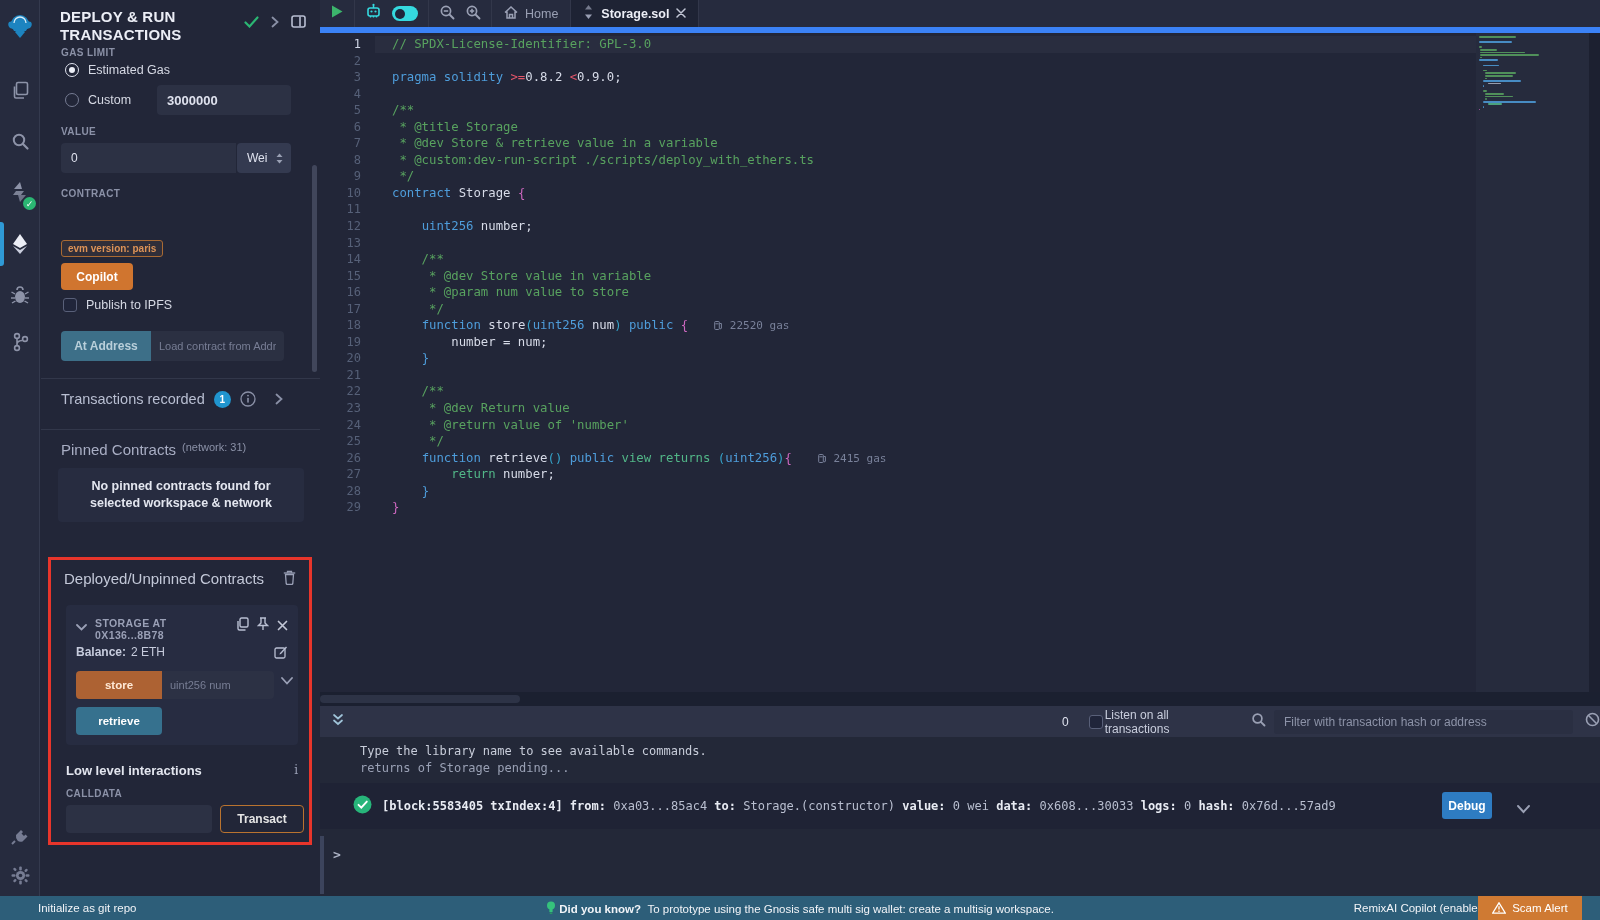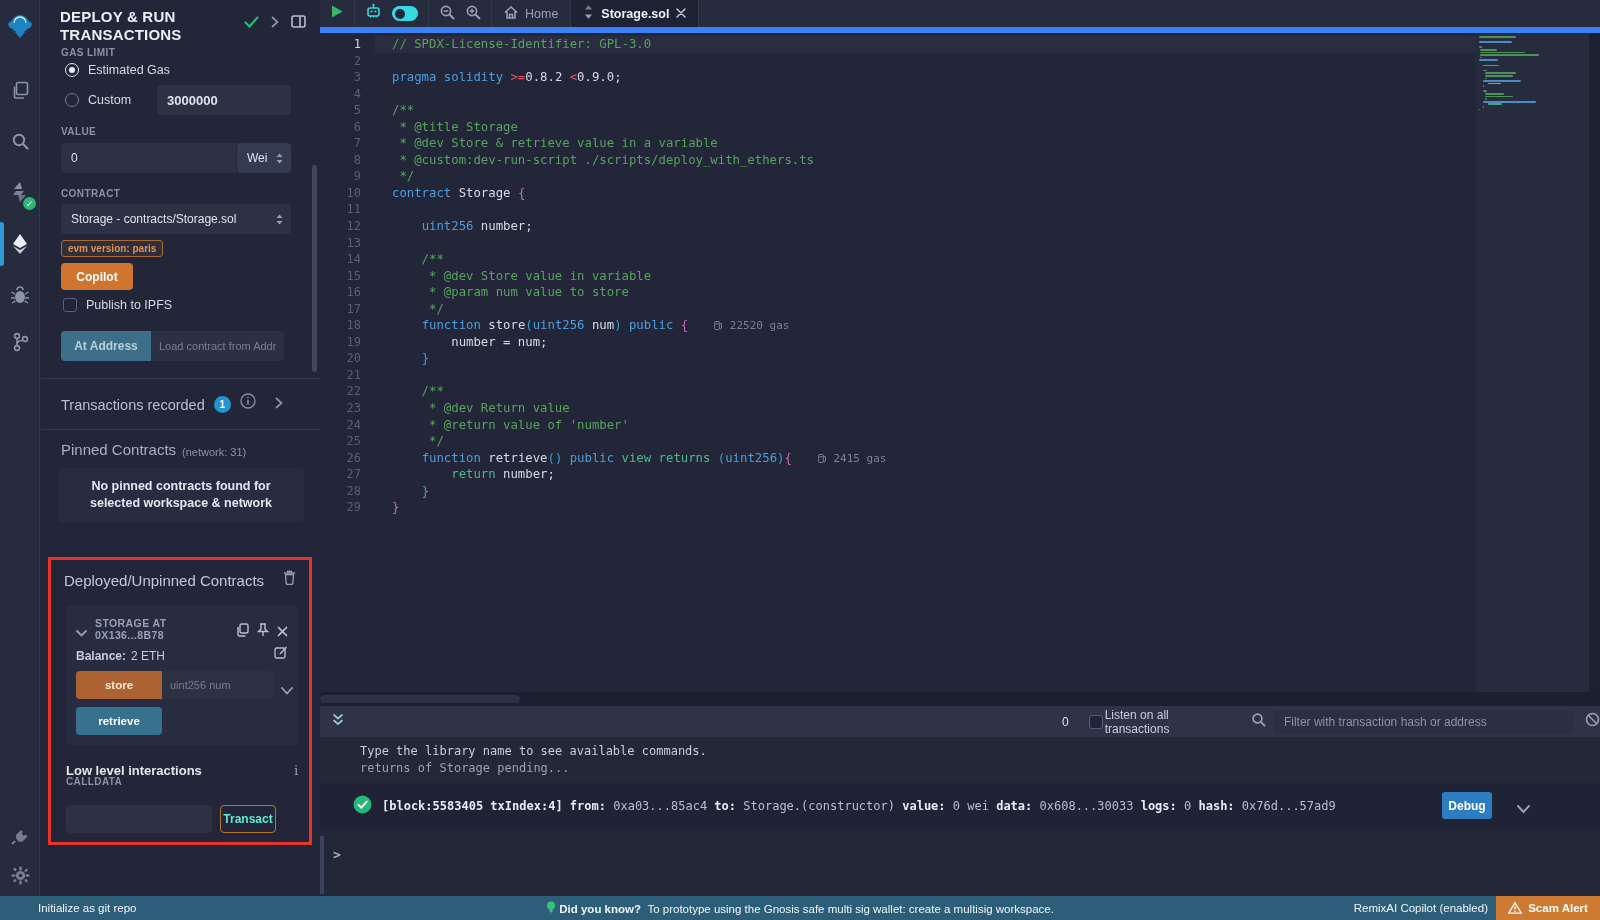--- a/index.html
+++ b/index.html
@@ -13,21 +13,21 @@
   .ib-item svg { display:block; }
   .active-marker { position:absolute; left:0; top:222px; width:4px; height:44px; background:#2f9ad6; border-radius:0 3px 3px 0; }
   .badge-check { position:absolute; right:4px; bottom:2px; width:13px; height:13px; border-radius:50%; background:#2bb673; display:flex; align-items:center; justify-content:center; font-size:9px; color:#fff; }
 
   
   #sidepanel { position:absolute; left:41px; top:0; width:279px; height:896px; background:#222638; z-index:4; }
   .sp-scroll { position:absolute; right:3px; top:165px; width:5px; height:207px; background:#41465b; border-radius:3px; }
   .sp-title { position:absolute; left:19px; top:8px; width:170px; font-size:15px; font-weight:bold; color:#eceef6; line-height:18px; letter-spacing:.2px; }
   .sp-head-icons { position:absolute; right:14px; top:14px; display:flex; gap:12px; align-items:center; }
   .lbl { position:absolute; left:20px; font-size:10px; font-weight:bold; color:#8b91a7; letter-spacing:.4px; }
-  .row { position:absolute; display:flex; align-items:flex-end; }
+  .row { position:absolute; display:flex; align-items:flex-start; }
   .radio { width:14px; height:14px; border:1.5px solid #767c93; border-radius:50%; position:relative; flex:0 0 auto; }
   .radio.sel { border-color:#dfe2ee; }
   .radio.sel i { position:absolute; left:3px; top:3px; width:6px; height:6px; border-radius:50%; background:#eceef6; }
   .rlabel { margin-left:9px; font-size:12.5px; color:#d6d9e4; }
   .inp { background:#2c3144; border:none; border-radius:4px; color:#dfe2ee; font-size:12px; padding:0 10px; height:30px; font-family:"Liberation Sans",sans-serif; }
   .inp::placeholder { color:#777d94; }
   .selbox { background:#2c3144; border-radius:4px; height:30px; display:flex; align-items:center; padding:0 8px 0 10px; font-size:12px; color:#dfe2ee; justify-content:space-between; }
   .evm-badge { position:absolute; left:20px; top:240px; font-size:10px; font-weight:bold; color:#dd9357; border:1px solid #a96a33; background:rgba(217,138,78,.08); border-radius:3px; padding:2px 6px; }
   .btn { border:none; border-radius:4px; font-weight:bold; font-family:"Liberation Sans",sans-serif; cursor:pointer; }
   .btn-deploy { position:absolute; left:20px; top:263px; width:72px; height:27px; background:#d0752f; color:#fff; font-size:12px; }
@@ -37,21 +37,21 @@
   .divider { position:absolute; left:0; width:279px; height:1px; background:#32374a; }
   .sec-title { font-size:14.5px; color:#b9bfd2; }
   .count-badge { width:17px; height:17px; border-radius:50%; background:#2095cf; color:#fff; font-size:10px; font-weight:bold; display:flex; align-items:center; justify-content:center; }
   .empty-box { position:absolute; left:17px; top:468px; width:246px; height:54px; background:#272c40; border-radius:4px; display:flex; align-items:center; justify-content:center; text-align:center; font-size:12.5px; font-weight:bold; color:#e3e6ef; line-height:17px; padding:0 20px; }
   .red-box { position:absolute; left:7px; top:557px; width:264px; height:288px; border:3px solid #e8352b; }
   .card { position:absolute; left:15px; top:45px; width:232px; height:140px; background:#272c41; border-radius:4px; }
   .ucase { text-transform:uppercase; letter-spacing:.4px; }
   .btn-store { width:86px; height:28px; background:#ad6233; color:#ffe9d6; font-size:11.5px; border-radius:4px 0 0 4px; }
   .store-inp { width:112px; height:28px; border-radius:0 4px 4px 0; background:#2c3144; font-size:11px; padding:0 8px; }
   .btn-retrieve { width:86px; height:28px; background:#36718e; color:#fff; font-size:11.5px; border-radius:4px; }
-  .btn-transact { width:56px; height:28px; background:transparent; border:1px solid #b9732f; color:#5eead4; font-size:12px; border-radius:4px; }
+  .btn-transact { width:84px; height:28px; background:transparent; border:1px solid #b9732f; color:#e5e5e5; font-size:12px; border-radius:4px; }
 
   
   #editor { position:absolute; left:320px; top:0; width:1280px; height:692px; background:#222638; }
   #edit-topbar { position:absolute; left:0; top:0; width:1280px; height:33px; background:#262b3e; border-bottom:6px solid #3b82f6; display:flex; align-items:stretch; }
   .tb-seg { display:flex; align-items:center; padding:0 10px; gap:10px; border-right:1px solid #32374a; }
   .toggle { width:26px; height:15px; border-radius:8px; background:#35d9df; position:relative; }
   .toggle i { position:absolute; left:3px; top:2.5px; width:10px; height:10px; border-radius:50%; background:#20253a; }
   .tab { display:flex; align-items:center; gap:7px; padding:0 12px; font-size:12.5px; color:#9aa0b4; border-right:1px solid #32374a; }
   .tab.active { background:#1e2334; color:#eceef6; font-weight:bold; }
   #code-wrap { position:absolute; left:0; top:33px; width:1280px; height:646px; display:flex; }
@@ -80,21 +80,21 @@
   .btn-debug { position:absolute; right:108px; top:9px; width:50px; height:27px; background:#2e7cc2; color:#fff; font-size:12px; border-radius:3px; }
   .term-filter { width:312px; height:24px; background:#2a2f42; border:none; border-radius:3px; color:#dfe2ee; font-size:12px; padding:0 10px; font-family:"Liberation Sans",sans-serif; }
   .term-filter::placeholder { color:#8d93a8; }
   #term-scroll { position:absolute; left:320px; top:836px; width:4px; height:58px; background:#3c445c; }
 
   
   #statusbar { position:absolute; left:0; top:896px; width:1600px; height:24px; background:#2d5e79; display:flex; align-items:center; font-size:11.5px; color:#f2f4f8; z-index:10; }
   .sb-left { padding-left:38px; }
   .sb-center { position:absolute; left:0; width:1600px; text-align:center; }
   .sb-right { position:absolute; right:112px; }
-  .scam { position:absolute; right:0; top:0; width:104px; height:24px; background:#cf7a33; display:flex; align-items:center; justify-content:center; gap:6px; font-weight:bold; font-size:11.5px; color:#fff; }
+  .scam { position:absolute; right:18px; top:0; width:104px; height:24px; background:#cf7a33; display:flex; align-items:center; justify-content:center; gap:6px; font-weight:normal; font-size:11.5px; color:#fff; }
 </style>
 </head>
 <body>
 
 <div id="root">
 
   <div id="iconbar">
     <div class="active-marker"></div>
     <div class="ib-item" style="top:6px">
       <svg width="30" height="30" viewBox="0 0 30 30">
@@ -211,27 +211,20 @@
     <input class="inp" style="position: absolute; left: 20px; top: 143px; width: 175px; border-radius: 4px 0px 0px 4px;" value="0">
     <div class="selbox" style="position:absolute; left:196px; top:143px; width:54px; background:#343a50;">
       <span>Wei</span>
       <svg width="7" height="11" viewBox="0 0 7 11">
           <path d="M3.5 0.5 L6.5 4 H0.5 z" fill="#9aa0b4"></path>
           <path d="M3.5 10.5 L0.5 7 H6.5 z" fill="#9aa0b4"></path>
         </svg>
     </div>
 
     <div class="lbl" style="top:188px">CONTRACT</div>
-    <div class="selbox" style="position:absolute; left:20px; top:204px; width:230px;">
-      <span>Storage - contracts/Storage.sol</span>
-      <svg width="7" height="11" viewBox="0 0 7 11">
-          <path d="M3.5 0.5 L6.5 4 H0.5 z" fill="#9aa0b4"></path>
-          <path d="M3.5 10.5 L0.5 7 H6.5 z" fill="#9aa0b4"></path>
-        </svg>
-    </div>
 
     <div class="evm-badge">evm version: paris</div>
     <button class="btn btn-deploy">Copilot</button>
 
     <div class="row" style="left:22px; top:298px;">
       <span class="chk"></span>
       <span class="rlabel">Publish to IPFS</span>
     </div>
 
     <div class="row" style="left:20px; top:331px;">
@@ -309,21 +302,21 @@
         </div>
         <div class="row" style="left:10px; top:102px;">
           <button class="btn btn-retrieve">retrieve</button>
         </div>
       </div>
 
       <div class="row" style="left:15px; top:203px; width:232px; justify-content:space-between;">
         <span style="font-size:13px; font-weight:bold; color:#e3e6ef;">Low level interactions</span>
         <span style="font-size:12px; color:#9aa0b6; font-family:'DejaVu Serif',serif;">i</span>
       </div>
-      <div class="lbl" style="left:15px; top:216px; position:absolute;">CALLDATA</div>
+      <div class="lbl" style="left:15px; top:228px; position:absolute;">CALLDATA</div>
       <div class="row" style="left:15px; top:245px; gap:8px;">
         <input class="inp" style="width: 146px; height: 28px;">
         <button class="btn btn-transact">Transact</button>
       </div>
     </div>
 
     <div class="sp-scroll"></div>
   </div>
 
   <div id="editor">

